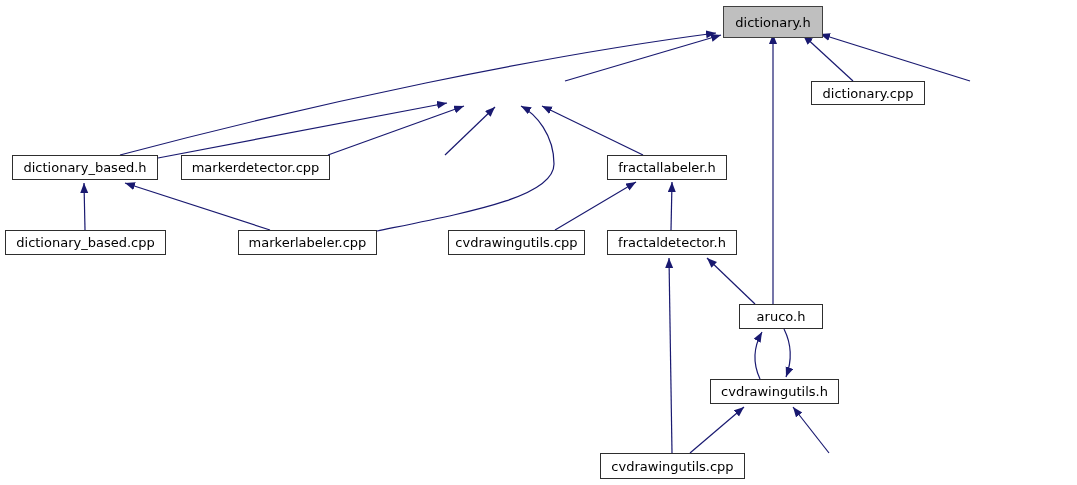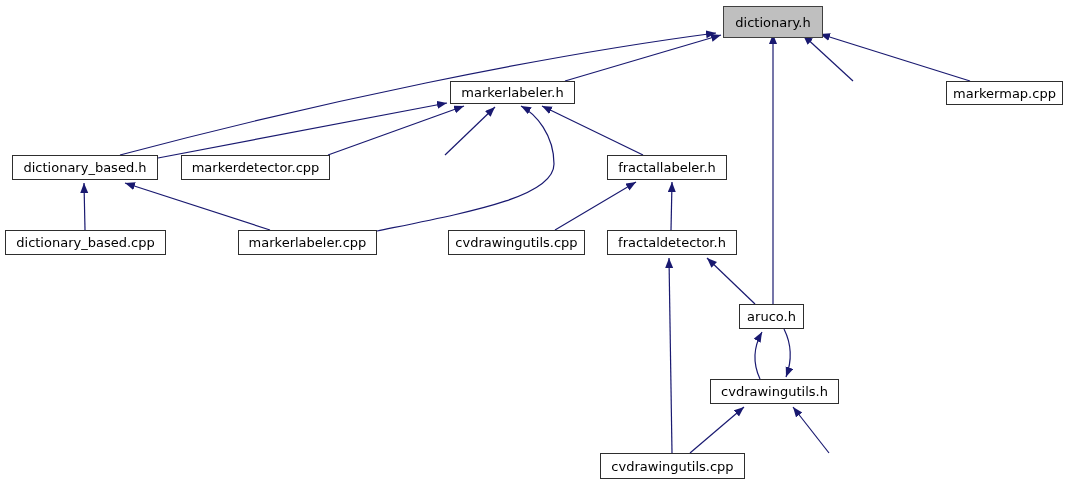--- a/index.html
+++ b/index.html
@@ -42,26 +42,25 @@
     <path class="edge" d="M671,230 L672,182" marker-end="url(#arrowhead)"></path>
     <path class="edge" d="M755,304 L707,258" marker-end="url(#arrowhead)"></path>
     <path class="edge" d="M672,453 L669,258" marker-end="url(#arrowhead)"></path>
     <path class="edge" d="M760,379 C753,364 753,348 762,332" marker-end="url(#arrowhead)"></path>
     <path class="edge" d="M784,329 C792,345 792,361 786,377" marker-end="url(#arrowhead)"></path>
     <path class="edge" d="M690,453 L744,407" marker-end="url(#arrowhead)"></path>
     <path class="edge" d="M829,453 L793,407" marker-end="url(#arrowhead)"></path>
   </svg>
 
   <div class="node root" style="left:723px;top:6px;width:100px;height:32px">dictionary.h</div>
-  <div class="node" style="left:450px;top:81px;width:125px;height:23px">markerlabeler.h</div>
-  <div class="node" style="left:946px;top:81px;width:117px;height:24px">markermap.cpp</div>
+  <div class="node" style="left:811px;top:81px;width:114px;height:24px">dictionary.cpp</div>
   <div class="node" style="left:12px;top:155px;width:146px;height:25px">dictionary_based.h</div>
   <div class="node" style="left:181px;top:155px;width:149px;height:25px">markerdetector.cpp</div>
   <div class="node" style="left:607px;top:155px;width:120px;height:25px">fractallabeler.h</div>
   <div class="node" style="left:5px;top:230px;width:161px;height:25px">dictionary_based.cpp</div>
   <div class="node" style="left:238px;top:230px;width:139px;height:25px">markerlabeler.cpp</div>
   <div class="node" style="left:448px;top:230px;width:137px;height:25px">cvdrawingutils.cpp</div>
   <div class="node" style="left:607px;top:230px;width:130px;height:25px">fractaldetector.h</div>
-  <div class="node" style="left:739px;top:304px;width:65px;height:25px">aruco.h</div>
+  <div class="node" style="left:739px;top:304px;width:84px;height:25px">aruco.h</div>
   <div class="node" style="left:710px;top:379px;width:129px;height:25px">cvdrawingutils.h</div>
   <div class="node" style="left:600px;top:453px;width:145px;height:26px">cvdrawingutils.cpp</div>
 
 </div>
 
 </body></html>

